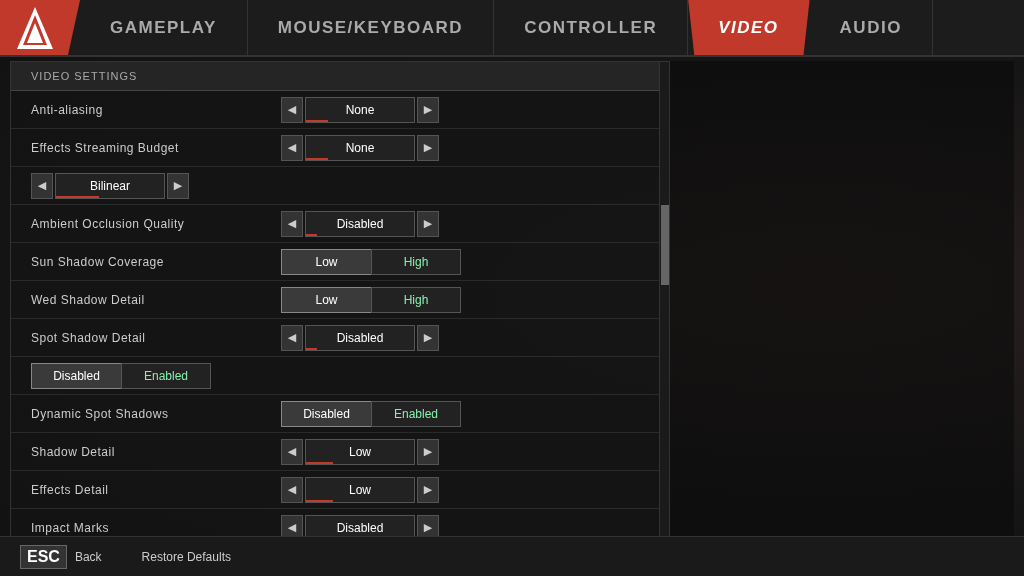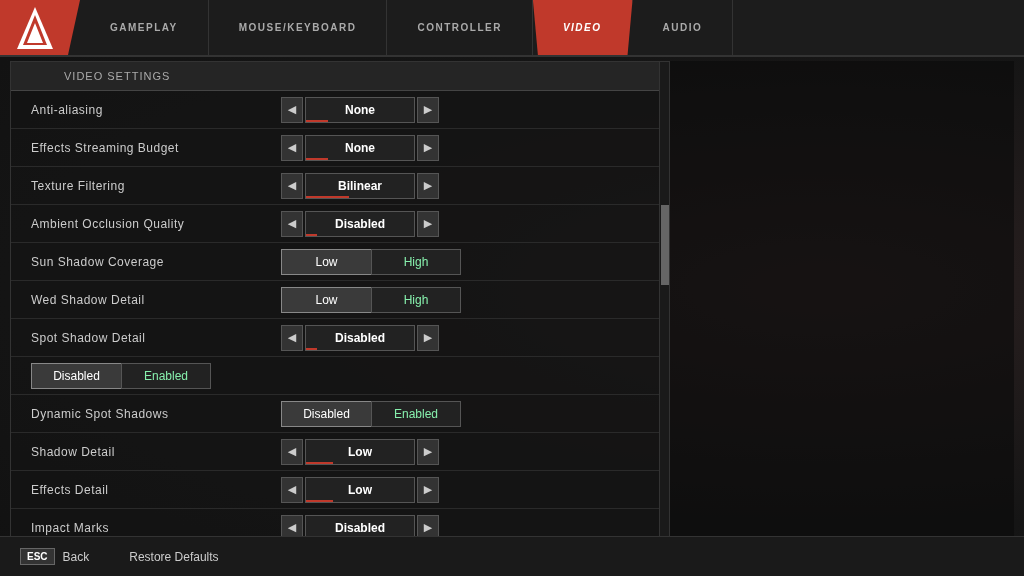--- a/index.html
+++ b/index.html
@@ -52,21 +52,21 @@
       align-items: stretch;
       flex: 1;
     }
 
     .nav-tab {
       display: flex;
       align-items: center;
       justify-content: center;
       padding: 0 30px;
       color: #aaa;
-      font-size: 10px;
+      font-size: 17px;
       font-weight: bold;
       letter-spacing: 1.5px;
       text-transform: uppercase;
       cursor: pointer;
       position: relative;
       border-right: 1px solid #333;
     }
 
     .nav-tab.active {
       background: #c0392b;
@@ -100,21 +100,20 @@
       border-bottom: 1px solid #444;
       display: flex;
       justify-content: space-between;
       align-items: center;
     }
 
     .settings-header-title {
       color: #aaa;
       font-size: 11px;
       letter-spacing: 1px;
-      margin-left: 33px;
     }
 
     .settings-scroll {
       overflow-y: auto;
       height: 100%;
     }
 
     .settings-scroll::-webkit-scrollbar {
       width: 8px;
     }
@@ -172,21 +171,20 @@
       min-width: 110px;
       height: 26px;
       background: #222;
       border: 1px solid #555;
       display: flex;
       align-items: center;
       justify-content: center;
       color: #fff;
       font-size: 12px;
       position: relative;
-      font-weight: bold;
     }
 
     .value-box-bar {
       position: absolute;
       bottom: 0;
       left: 0;
       right: 0;
       height: 2px;
       background: #c0392b;
     }
@@ -267,21 +265,21 @@
       color: #ccc;
       font-size: 12px;
       cursor: pointer;
     }
 
     .key-badge {
       background: #333;
       border: 1px solid #666;
       padding: 2px 6px;
       color: #fff;
-      font-size: 10px;
+      font-size: 16px;
       font-weight: bold;
     }
   </style>
 </head>
 <body>
 
 <div class="bg"></div>
 
 <div class="nav-bar">
   <div class="logo-box">
@@ -335,21 +333,20 @@
           <div class="arrow-btn">◀</div>
           <div class="value-box">
             <span>None</span>
             <div class="value-box-bar" style="width:20%"></div>
           </div>
           <div class="arrow-btn">▶</div>
         </div>
       </div>
 
       <div class="setting-row">
-        <span class="setting-label">Texture Filtering</span>
         <div class="setting-control arrow-control">
           <div class="arrow-btn">◀</div>
           <div class="value-box">
             <span>Bilinear</span>
             <div class="value-box-bar" style="width:40%"></div>
           </div>
           <div class="arrow-btn">▶</div>
         </div>
       </div>
 

